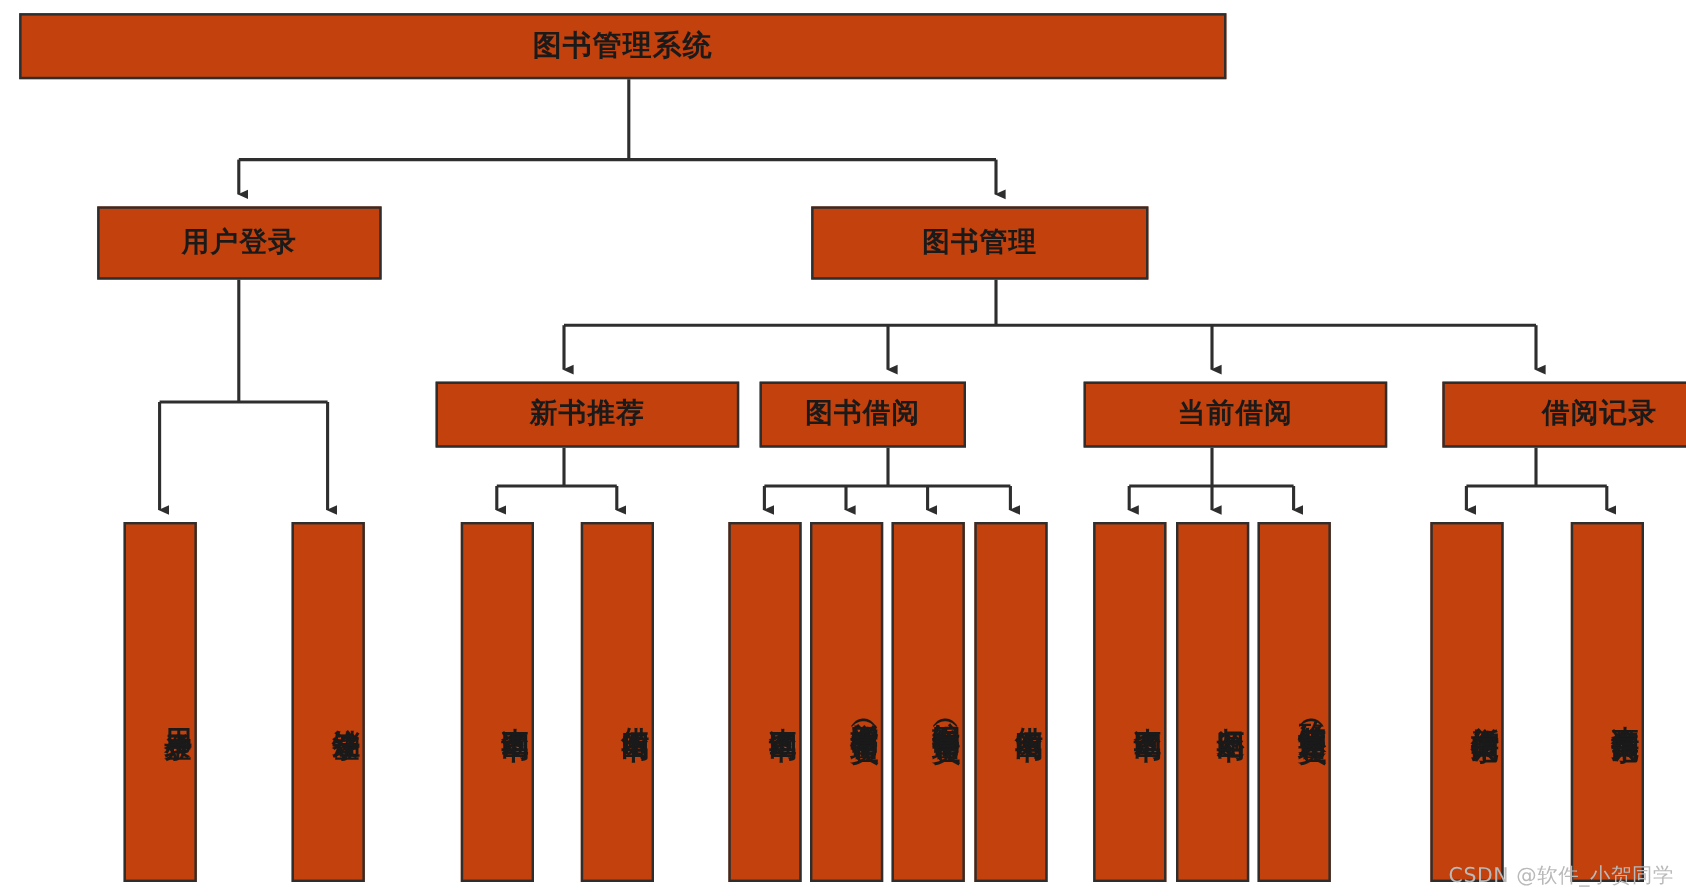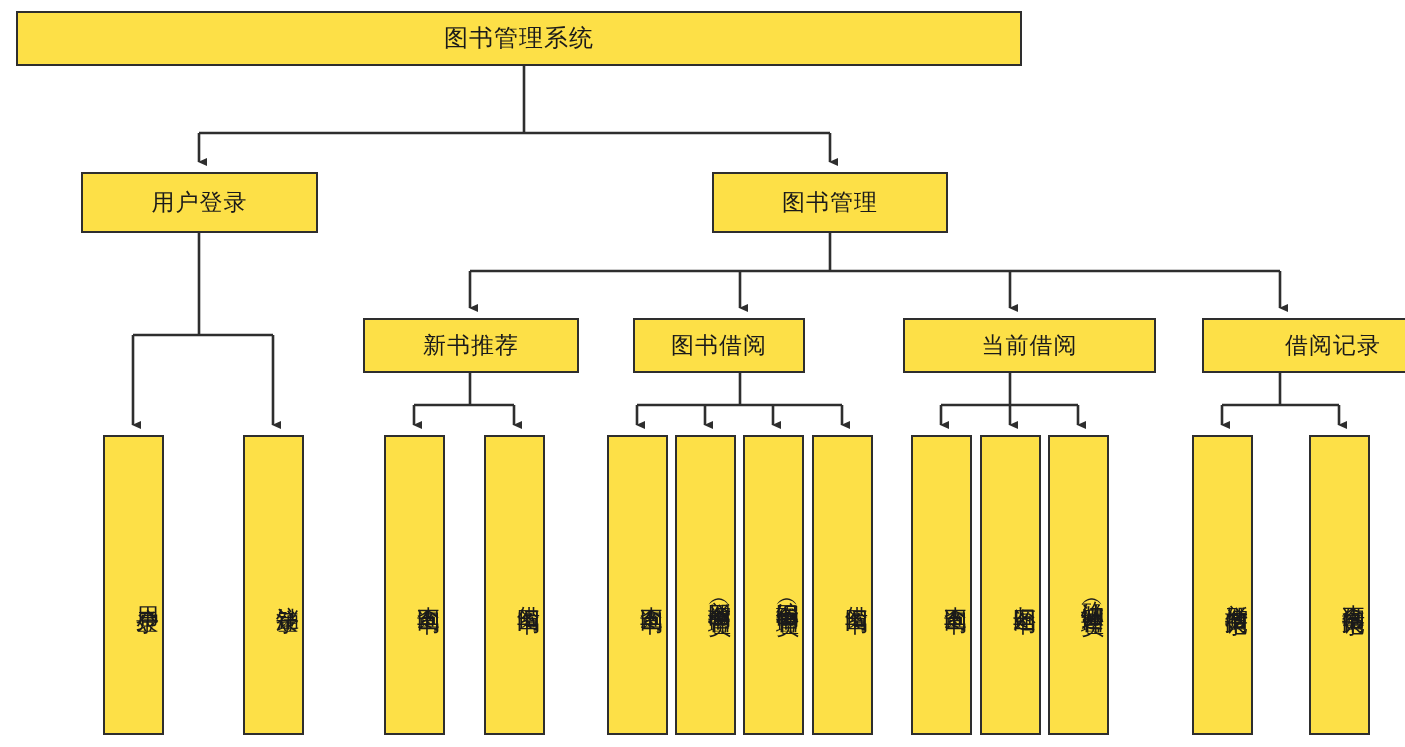--- a/index.html
+++ b/index.html
@@ -21,26 +21,27 @@
     position: absolute;
     left: 0;
     top: 0;
     width: 1405px;
     height: 747px;
     pointer-events: none;
   }
   .node {
     position: absolute;
     box-sizing: border-box;
-    background: #fde047;
+    background: #c2410c;
     border: 2.5px solid #2e2e2e;
     display: flex;
     align-items: center;
     justify-content: center;
     color: #1a1a1a;
+    font-weight: bold;
   }
   .node.horiz {
     font-size: 23px;
     letter-spacing: 1px;
     line-height: 1.2;
   }
   .node.root {
     font-size: 24px;
   }
   .node.vert {
@@ -124,25 +125,25 @@
     </g>
   </svg>
 
   <div class="node horiz root" style="left:16px; top:11px; width:1006px; height:55px;">
     <span>图书管理系统</span>
   </div>
 
   <div class="node horiz" style="left:81px; top:172px; width:237px; height:61px;">
     <span>用户登录</span>
   </div>
-  <div class="node horiz" style="left:712px; top:172px; width:236px; height:61px;">
+  <div class="node horiz" style="left:676px; top:172px; width:281px; height:61px;">
     <span>图书管理</span>
   </div>
 
-  <div class="node horiz" style="left:363px; top:318px; width:216px; height:55px;">
+  <div class="node horiz" style="left:363px; top:318px; width:253px; height:55px;">
     <span>新书推荐</span>
   </div>
   <div class="node horiz" style="left:633px; top:318px; width:172px; height:55px;">
     <span>图书借阅</span>
   </div>
   <div class="node horiz" style="left:903px; top:318px; width:253px; height:55px;">
     <span>当前借阅</span>
   </div>
   <div class="node horiz" style="left:1202px; top:318px; width:215px; height:55px;padding-left:47px;">
     <span>借阅记录</span>
@@ -185,14 +186,15 @@
     <span class="vtext">确认归还（管理员）</span>
   </div>
 
   <div class="node vert" style="left:1192px; top:435px; width:61px; height:300px;">
     <span class="vtext">新增借阅记录</span>
   </div>
   <div class="node vert" style="left:1309px; top:435px; width:61px; height:300px;">
     <span class="vtext">查询借阅记录</span>
   </div>
 
+  <div class="watermark">CSDN @软件_小贺同学</div>
 
 </div>
 
 </body></html>

